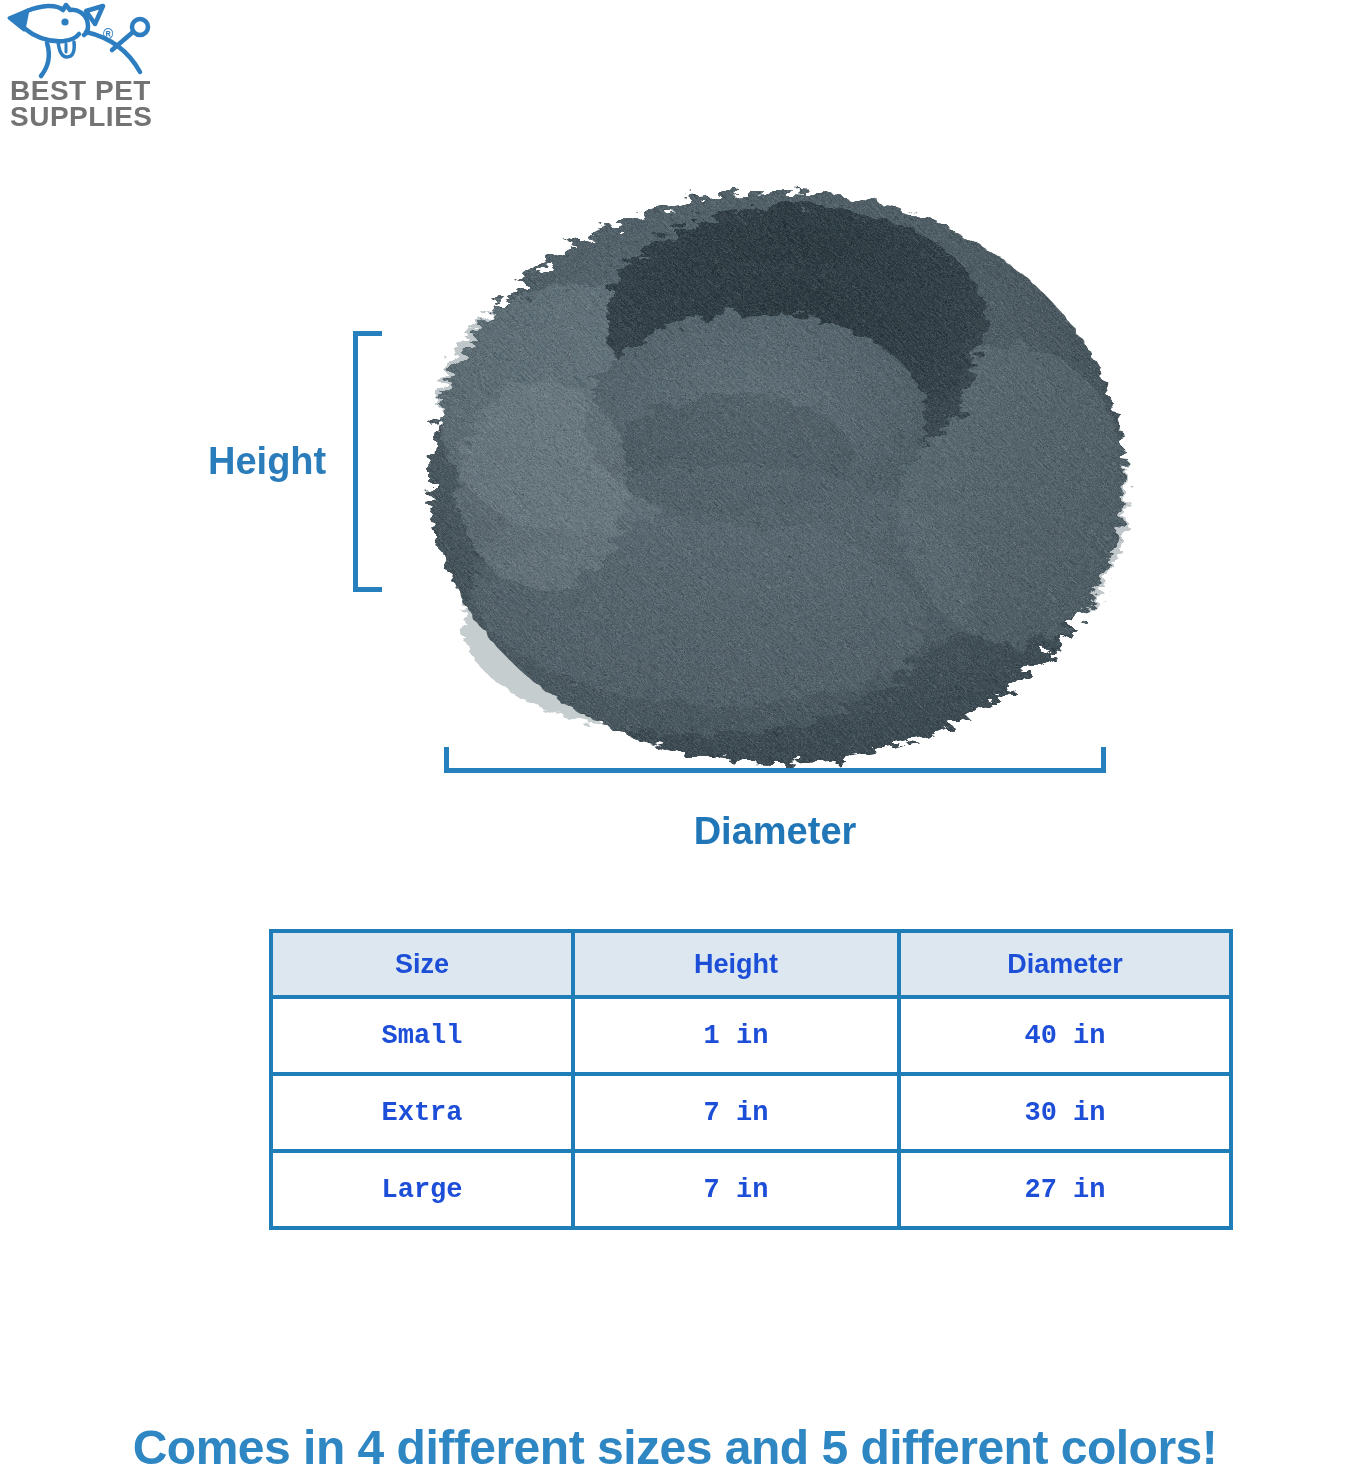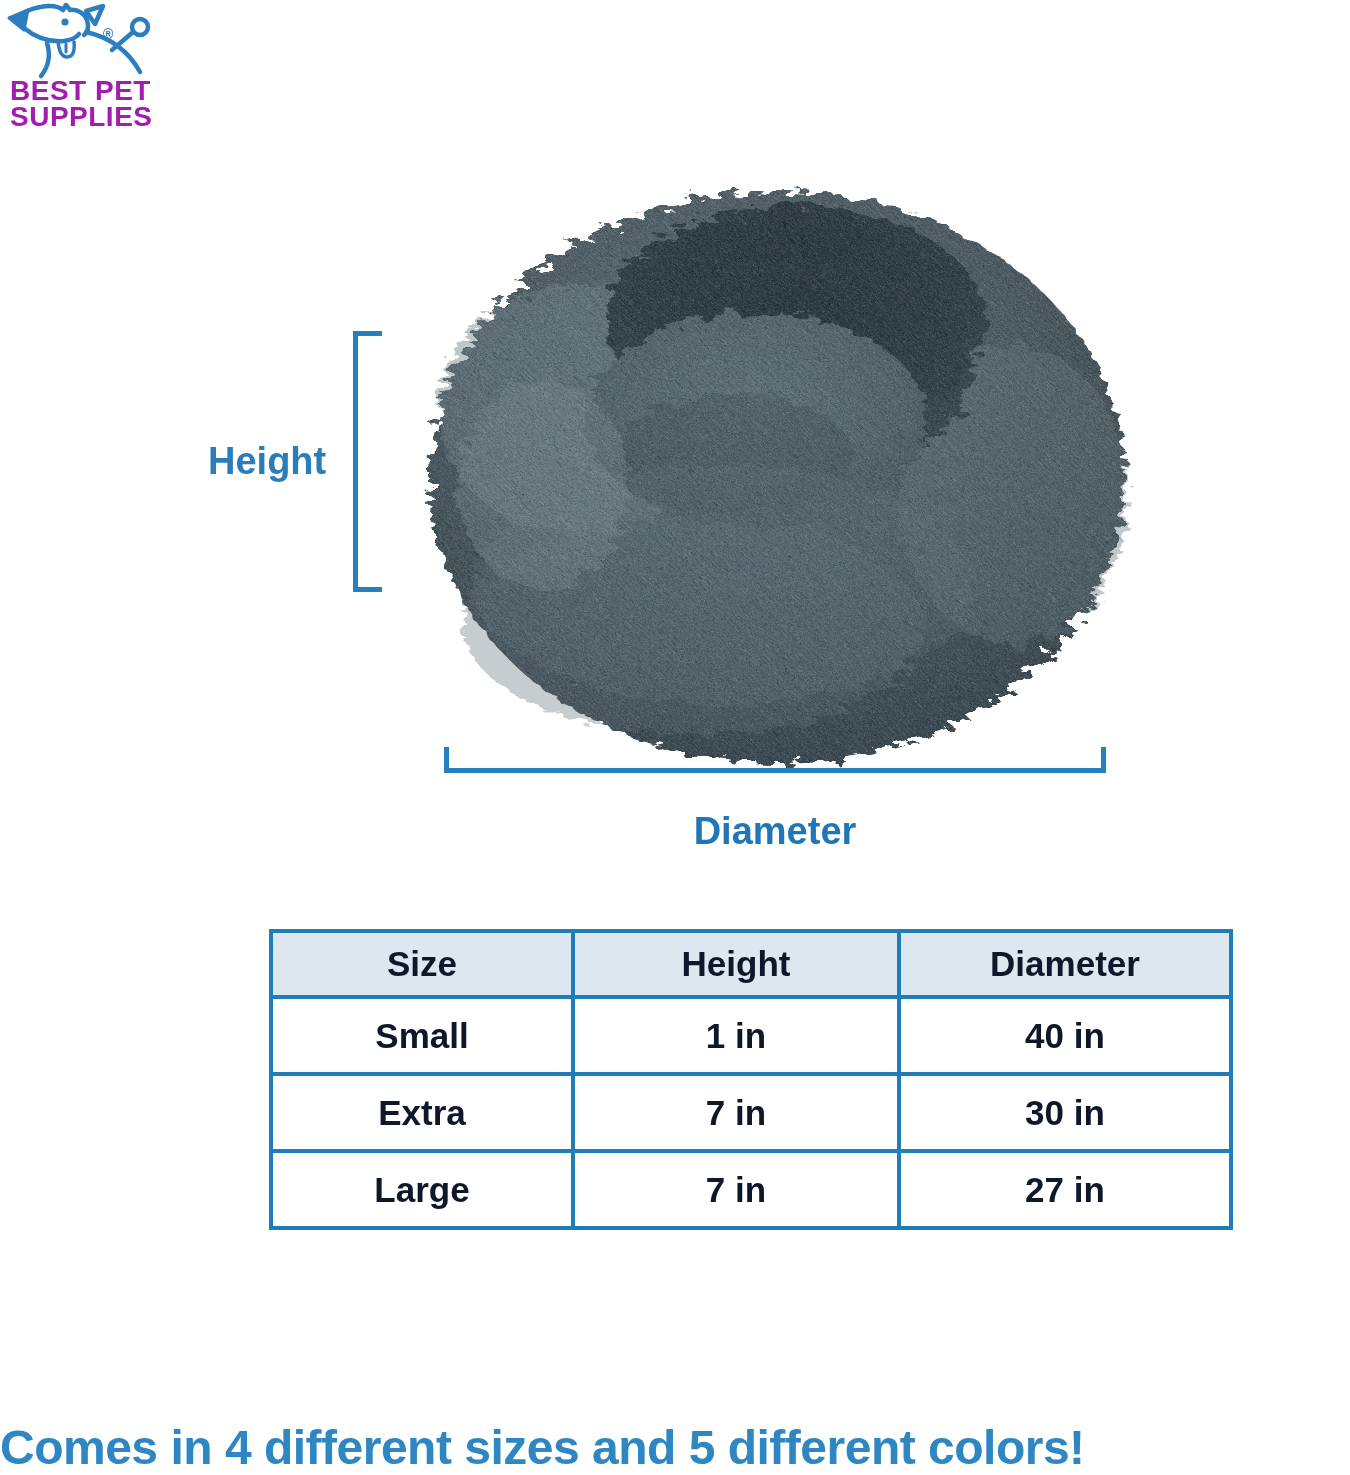--- a/index.html
+++ b/index.html
@@ -9,21 +9,21 @@
     height:1475px;
     background:#ffffff;
     overflow:hidden;
     font-family:"Liberation Sans", sans-serif;
   }
   
   .logo{position:absolute;left:6px;top:2px;width:170px;height:140px;}
   .logo svg{position:absolute;left:0;top:0;}
   .wordmark{
     position:absolute;left:4px;top:76px;
-    color:#a21caf;font-weight:bold;font-size:28px;line-height:0.93;
+    color:#737373;font-weight:bold;font-size:28px;line-height:0.93;
     letter-spacing:0.5px;white-space:nowrap;
   }
   .regmark{
     position:absolute;left:97px;top:24px;
     color:#2d7dc1;font-size:14px;font-weight:bold;
   }
   
   .height-label{
     position:absolute;left:208px;top:440px;
     color:#2a7cba;font-size:38px;font-weight:bold;
@@ -49,32 +49,32 @@
   .bed{position:absolute;left:393px;top:155px;}
   
   .size-table{
     position:absolute;left:269px;top:929px;
     border-collapse:collapse;table-layout:fixed;
     width:960px;
   }
   .size-table td,.size-table th{
     border:4px solid #1f7db8;
     text-align:center;vertical-align:middle;
-    color:#0f172a;font-weight:bold;font-size:35px;
+    color:#1d4ed8;font-weight:bold;font-size:27px;
     padding:0;
   }
   .size-table thead th{background:#dce7f0;height:62px;}
-  .size-table tbody td{background:#ffffff;height:73px;}
+  .size-table tbody td{background:#ffffff;height:73px;font-family:Liberation Mono, monospace;}
   .col-size{width:302px;}
   .col-height{width:326px;}
   .col-diameter{width:332px;}
   
   .footer-tagline{
     position:absolute;left:0;right:0;top:1420px;
-    white-space:nowrap;
+    text-align:center;white-space:nowrap;
     color:#2e86c3;font-size:48px;font-weight:bold;letter-spacing:-0.5px;
   }
 </style>
 </head>
 <body>
 
 <div class="page">
 
   <div class="logo">
     <svg width="160" height="80" viewBox="0 0 160 80" fill="none" stroke="#2d7dc1" stroke-width="4.5" stroke-linecap="round" stroke-linejoin="round">

